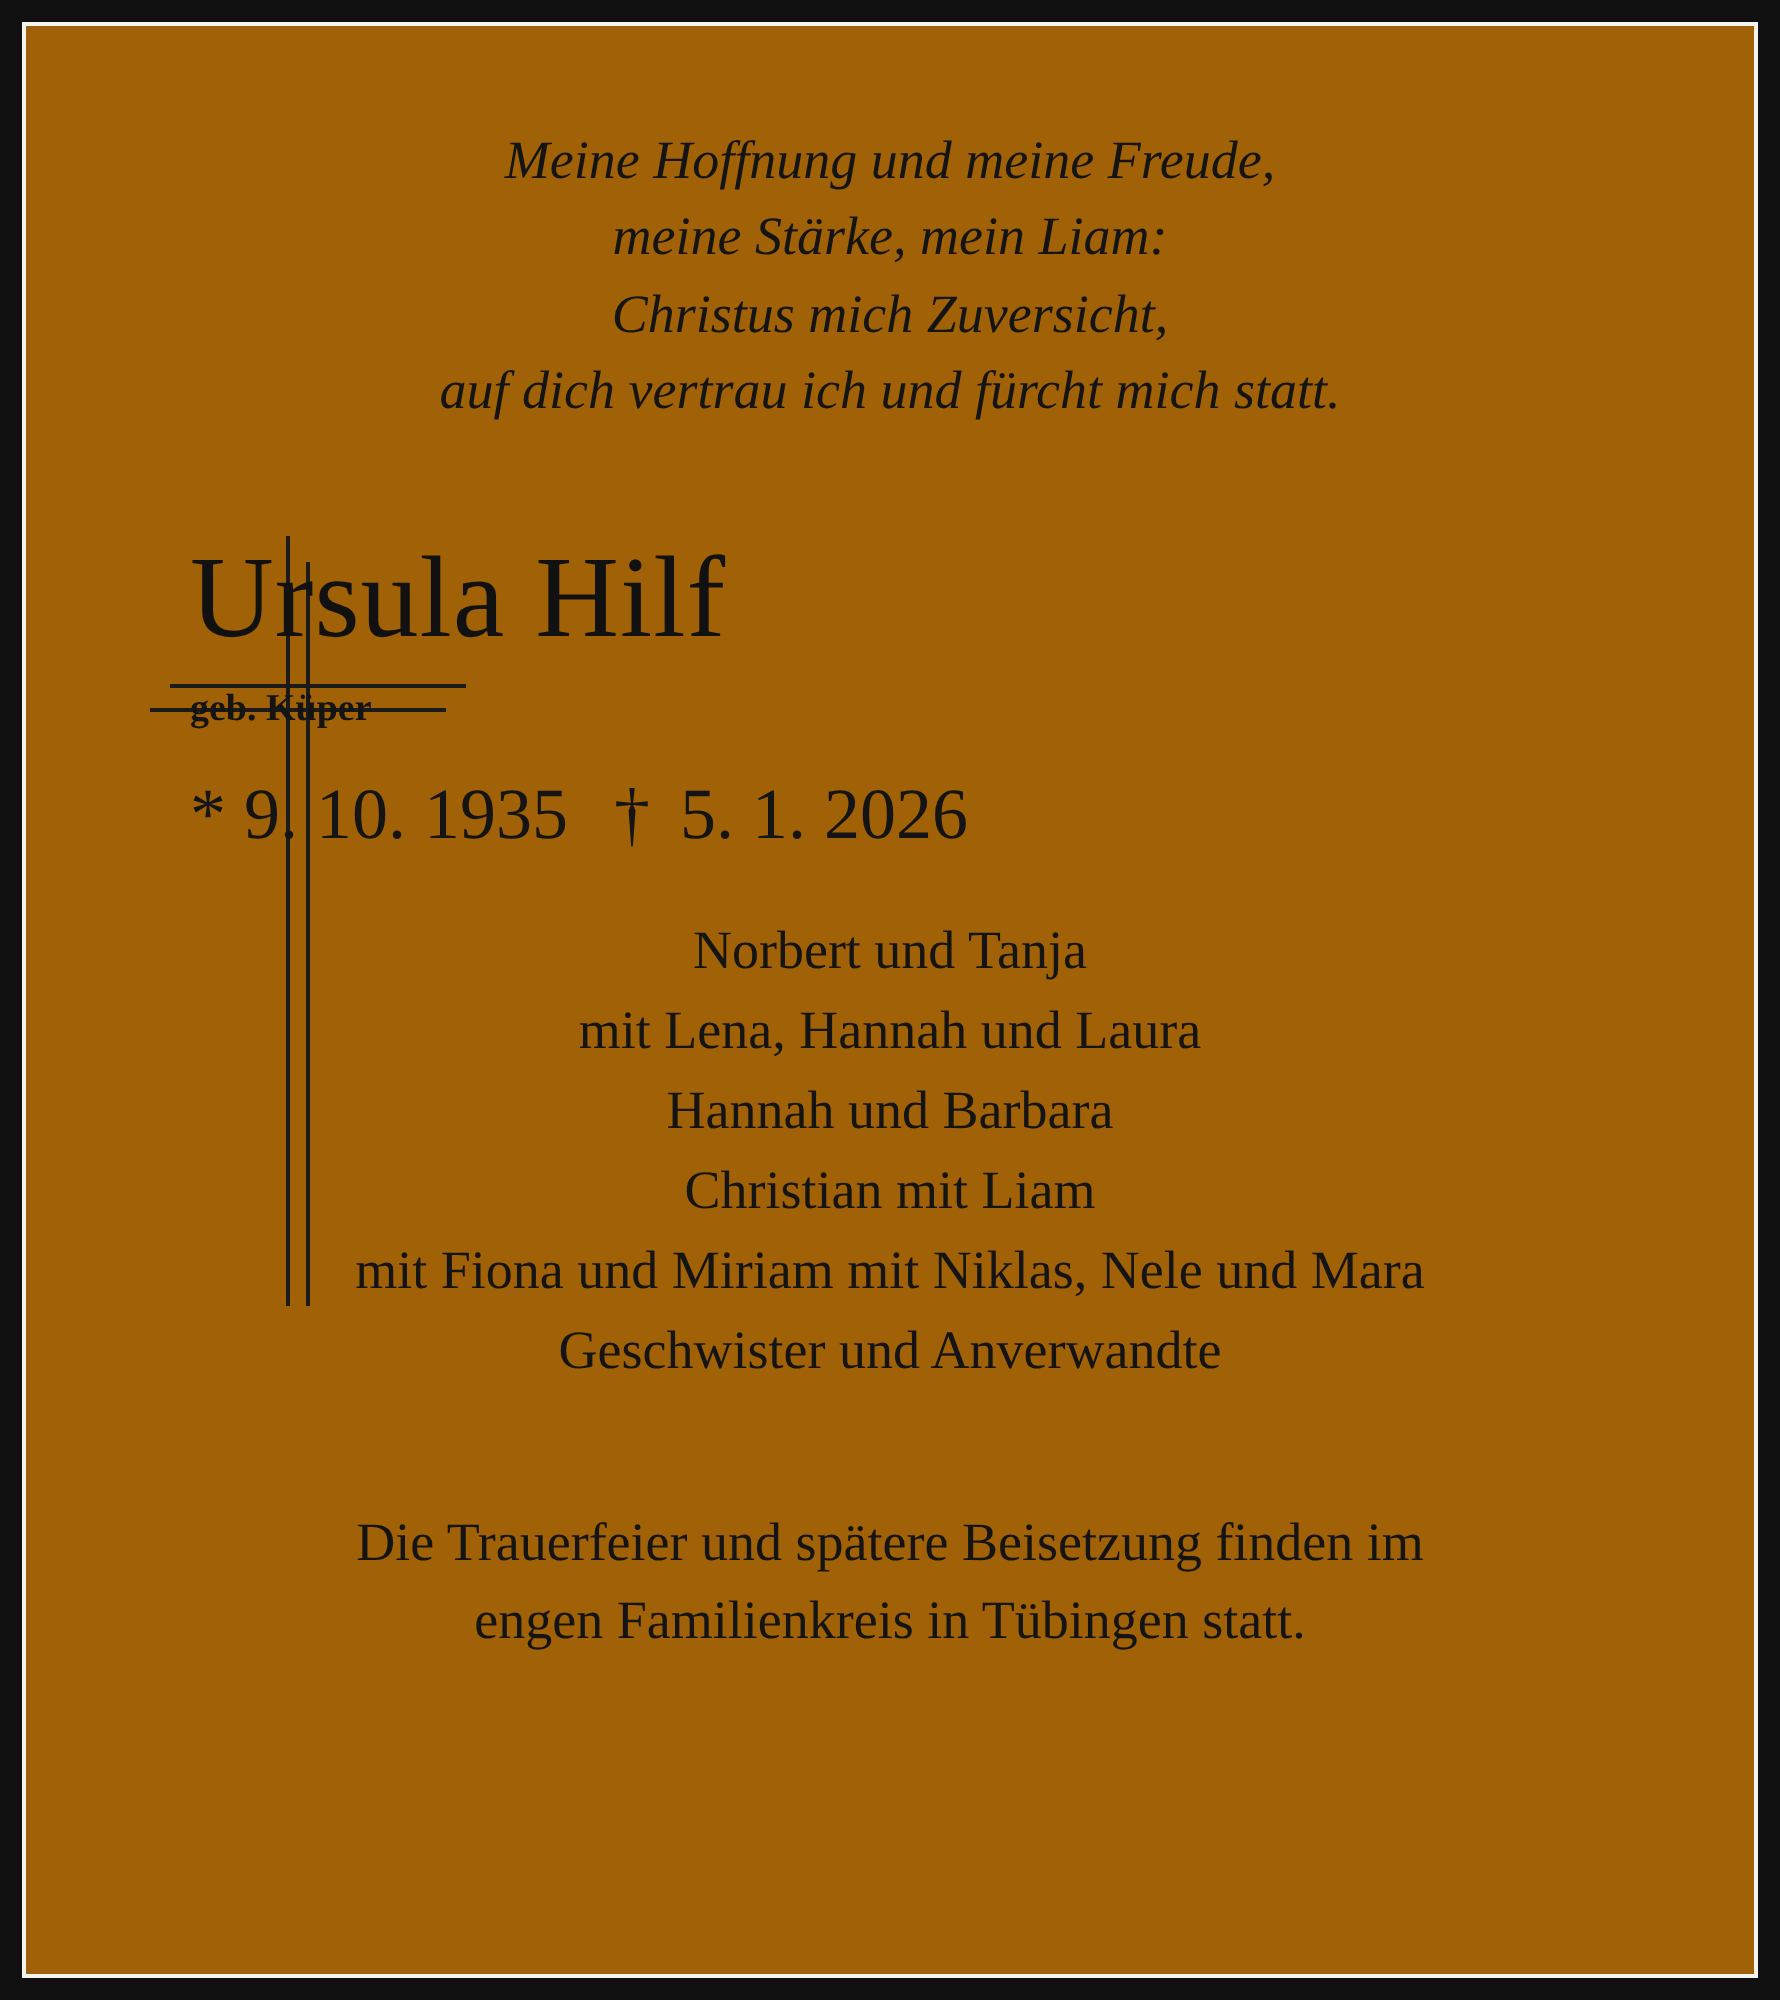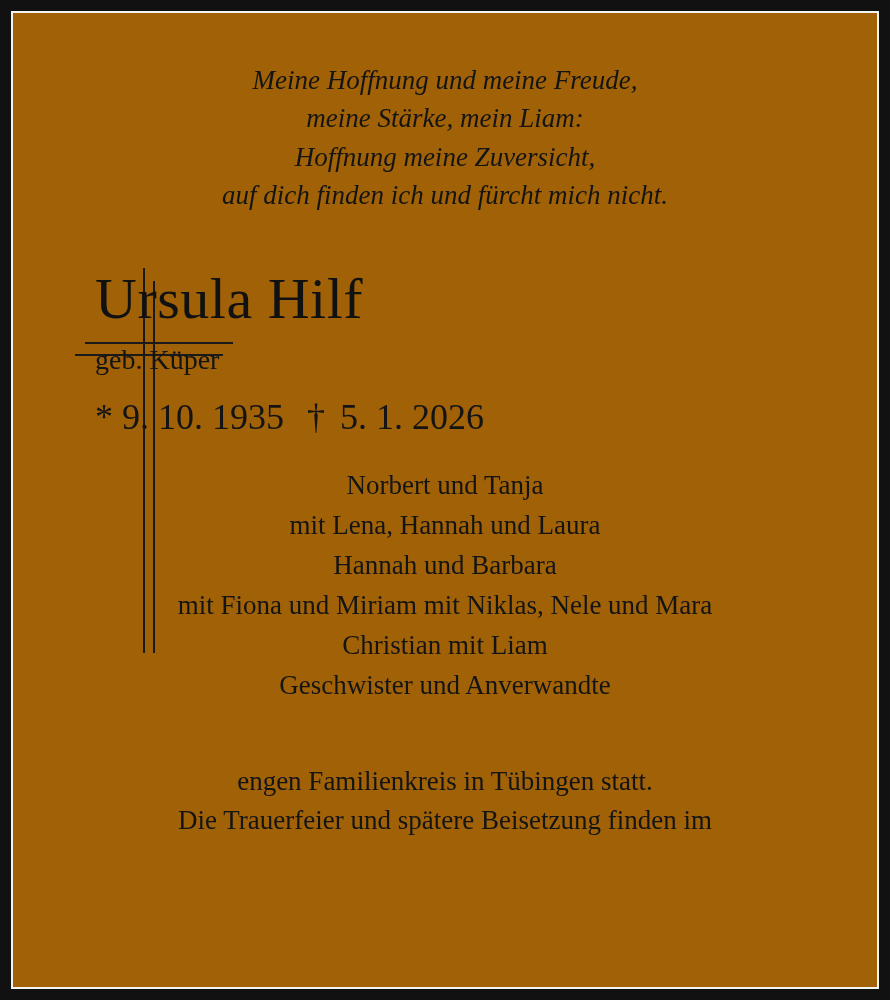--- a/index.html
+++ b/index.html
@@ -89,24 +89,25 @@
     margin-top: 55px;
   }
   .name {
     font-size: 58px;
     line-height: 1.05;
     letter-spacing: 0.5px;
     color: #111111;
     margin-left: 42px;
   }
   .maiden {
-    font-size: 28px;
+    font-size: 19px;
     margin-top: 14px;
     margin-left: 42px;
     color: #141414;
+    font-weight: bold;
   }
   .dates {
     font-size: 36px;
     margin-top: 20px;
     margin-left: 42px;
     color: #141414;
   }
   .dates .dagger { margin: 0 6px 0 14px; }
 
   .dedication {
@@ -136,22 +137,22 @@
 </style>
 </head>
 <body>
 
 <div class="notice">
   <div class="inner">
 
     <div class="verse">
       <div>Meine Hoffnung und meine Freude,</div>
       <div>meine Stärke, mein Liam:</div>
-      <div>Hoffnung meine Zuversicht,</div>
-      <div>auf dich finden ich und fürcht mich nicht.</div>
+      <div>Christus mich Zuversicht,</div>
+      <div>auf dich vertrau ich und fürcht mich statt.</div>
     </div>
 
     <div class="cross-wrap">
       <div class="cross-v"></div>
       <div class="cross-v2"></div>
       <div class="cross-h"></div>
       <div class="cross-h2"></div>
     </div>
 
     <div class="main">
@@ -163,24 +164,24 @@
         <span class="dagger">†</span>
         <span>5. 1. 2026</span>
       </div>
     </div>
 
 
     <div class="family">
       <div>Norbert und Tanja</div>
       <div>mit Lena, Hannah und Laura</div>
       <div>Hannah und Barbara</div>
+      <div>Christian mit Liam</div>
       <div>mit Fiona und Miriam mit Niklas, Nele und Mara</div>
-      <div>Christian mit Liam</div>
       <div>Geschwister und Anverwandte</div>
     </div>
 
     <div class="closing">
+      <div>Die Trauerfeier und spätere Beisetzung finden im</div>
       <div>engen Familienkreis in Tübingen statt.</div>
-      <div>Die Trauerfeier und spätere Beisetzung finden im</div>
     </div>
 
   </div>
 </div>
 
 </body></html>

